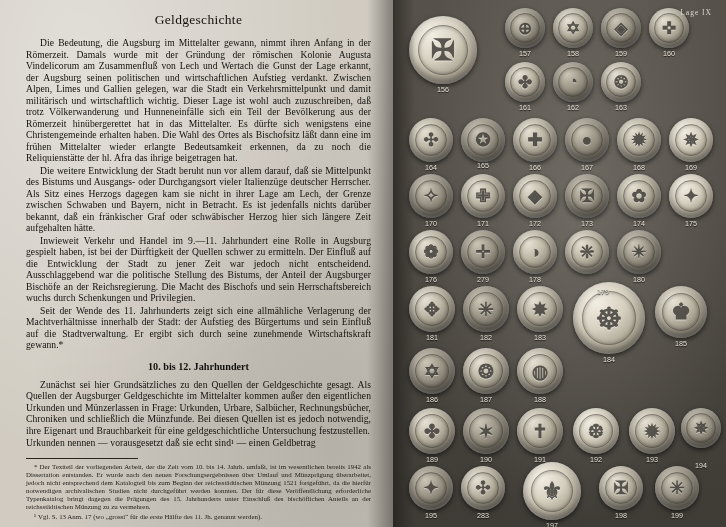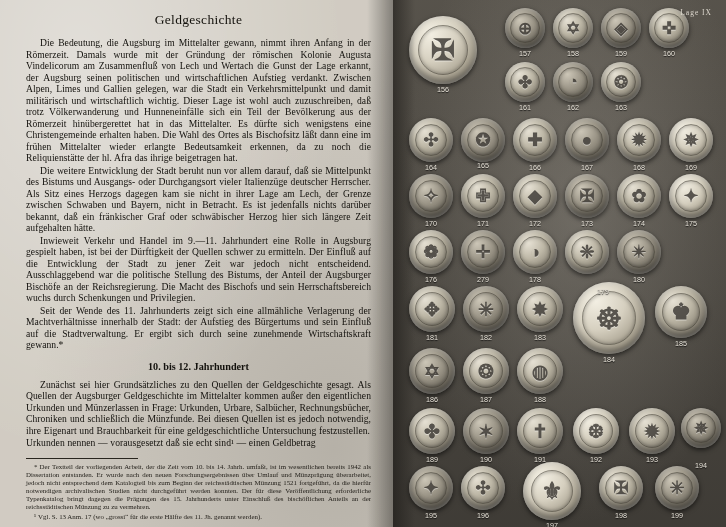--- a/index.html
+++ b/index.html
@@ -346,21 +346,21 @@
           <div class="device" style="font-size: 17px;">✵</div>
         </div>
         <div class="num" style="left: 288px; top: 449px; width: 40px; margin-top: 12px;">194</div>
         <div class="coin dark" style="left: 16px; top: 466px; width: 44px; height: 44px;">
           <div class="device" style="font-size: 18px;">✦</div>
         </div>
         <div class="num" style="left: 16px; top: 511px; width: 44px;">195</div>
         <div class="coin" style="left: 68px; top: 466px; width: 44px; height: 44px;">
           <div class="device" style="font-size: 18px;">✣</div>
         </div>
-        <div class="num" style="left: 68px; top: 511px; width: 44px;">196</div>
+        <div class="num" style="left: 68px; top: 511px; width: 44px;">283</div>
         <div class="coin bright" style="left: 130px; top: 462px; width: 58px; height: 58px;">
           <div class="device" style="font-size: 24px;">⚜</div>
         </div>
         <div class="num" style="left: 130px; top: 521px; width: 58px;">197</div>
         <div class="coin" style="left: 206px; top: 466px; width: 44px; height: 44px;">
           <div class="device" style="font-size: 18px;">✠</div>
         </div>
         <div class="num" style="left: 206px; top: 511px; width: 44px;">198</div>
         <div class="coin dark" style="left: 262px; top: 466px; width: 44px; height: 44px;">
           <div class="device" style="font-size: 18px;">✳</div>

